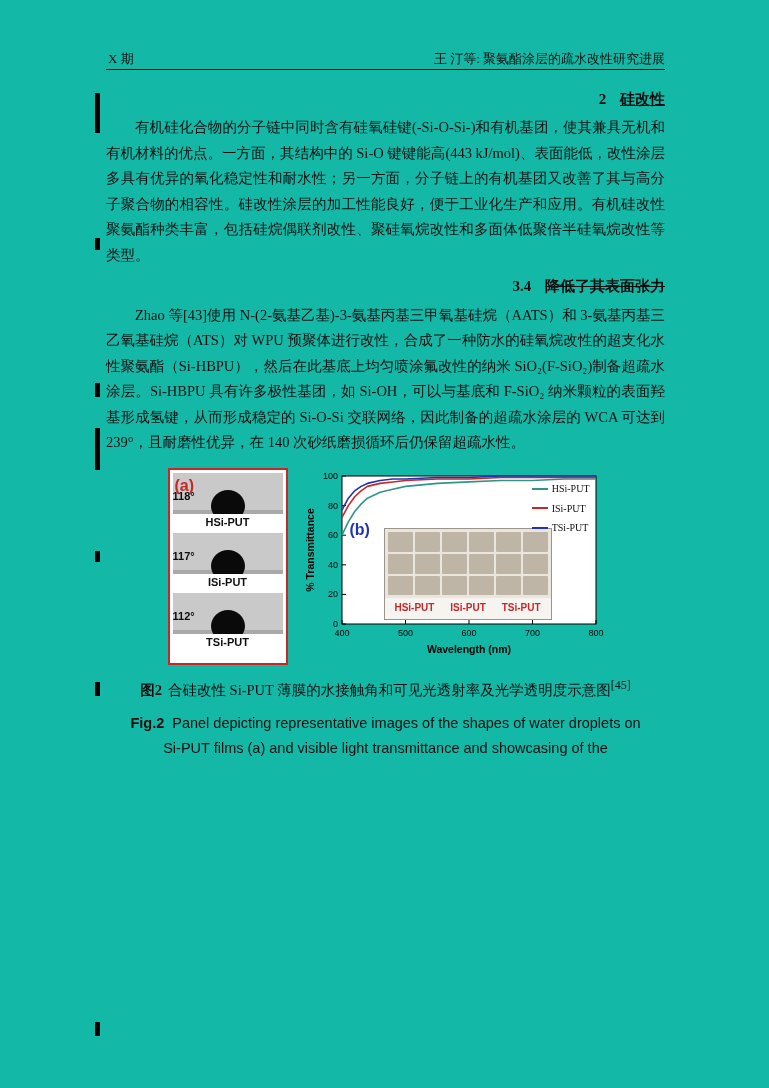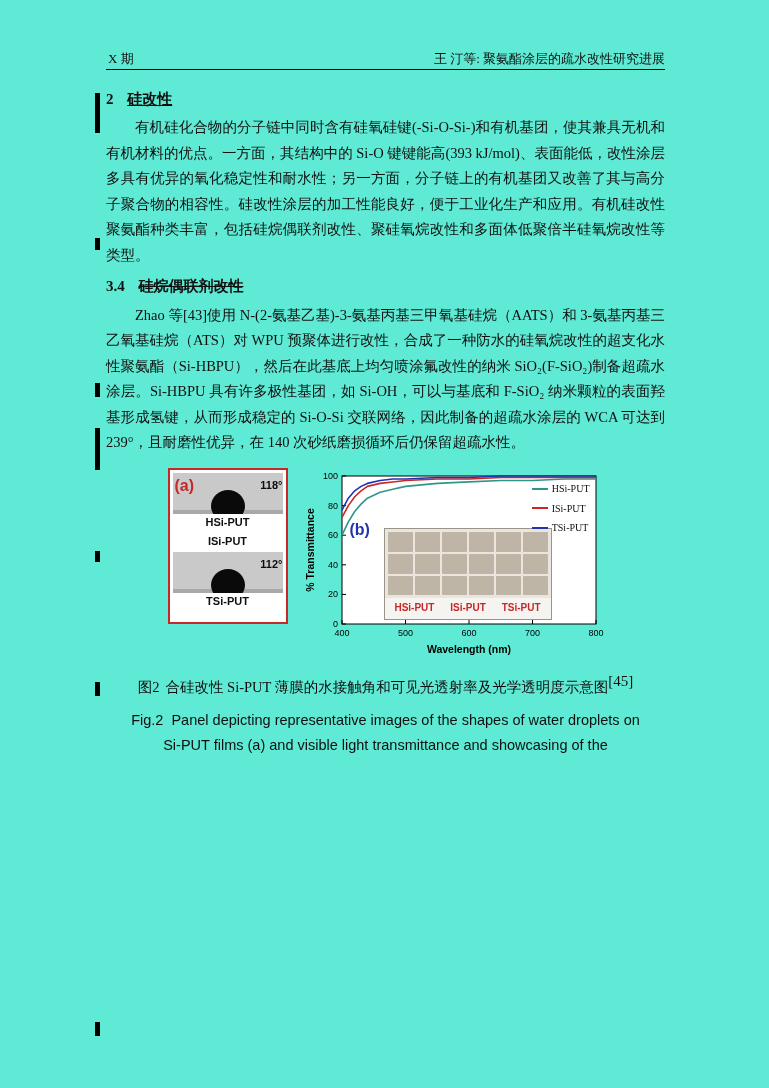--- a/index.html
+++ b/index.html
@@ -1,52 +1,52 @@
 <!DOCTYPE html>
 <html><head>
 <meta charset="utf-8">
 <style>
   *{margin:0;padding:0;box-sizing:border-box}
   html,body{background:#ffffff}
-  .page{position:relative;width:769px;height:1088px;margin:0 auto;background:#5eead4;
+  .page{position:relative;width:769px;height:1088px;margin:0 auto;background:#14b8a6;
         font-family:"Liberation Serif","DejaVu Serif",serif;color:#101010;overflow:hidden}
 
   
   .margin-mark{position:absolute;left:95px;width:5px;background:#000}
   .m1{top:93px;height:40px}
   .m2{top:238px;height:12px}
   .m3{top:383px;height:14px}
   .m4{top:428px;height:42px}
   .m5{top:551px;height:11px}
   .m6{top:682px;height:14px}
   .m7{top:1022px;height:14px}
 
   header{position:relative;margin:50px 104px 0 106px}
   .header-row{position:relative;height:20px;font-size:13px;border-bottom:1.5px solid #000;padding-bottom:4px}
   .issue{position:absolute;left:2px;top:0}
   .running-title{position:absolute;left:0;right:0;top:0;text-align:right}
 
   main{margin:16px 104px 0 106px;text-align:justify;font-size:14.5px;line-height:1.76}
   p.body-para{text-indent:2em}
   p.noindent{text-indent:0}
-  h2.sec,h3.sec{font-size:15px;font-weight:bold;margin:5px 0 3px;text-align:left}
+  h2.sec,h3.sec{font-size:15px;font-weight:bold;margin:5px 0 3px;text-align:right}
   .sec-num{margin-right:10px}
   .u-line{text-decoration:underline}
   .strike{text-decoration:line-through}
 
   
   .figure-row{display:flex;justify-content:center;align-items:flex-start;gap:16px;margin:12px 0 4px}
   .panel-a{position:relative;width:120px;border:2.5px solid #c62828;background:#fff;padding:3px}
   .panel-a-label{position:absolute;top:2px;left:5px;color:#c62828;font-weight:bold;font-size:16px;
                  font-family:"Liberation Sans","DejaVu Sans",sans-serif;z-index:3}
   .droplet-cell{margin-bottom:3px}
   .droplet-cell:last-child{margin-bottom:10px}
   .droplet-photo{position:relative;height:41px;background:#c9c9c9;overflow:hidden}
   .droplet-photo::after{content:"";position:absolute;bottom:0;left:0;right:0;height:4px;background:#a9a9a9}
-  .angle{position:absolute;top:3px;left:0;right:0;text-align:right;font-size:11px;font-weight:bold;
+  .angle{position:absolute;top:14px;left:0;right:0;text-align:left;font-size:11px;font-weight:bold;
          font-family:"Liberation Sans","DejaVu Sans",sans-serif;color:#0d0d0d;z-index:2}
   .droplet{position:absolute;bottom:-8px;left:50%;transform:translateX(-50%);
            width:34px;height:32px;background:#0a0a0a;border-radius:50%;z-index:1}
   .droplet-name{height:16px;line-height:16px;text-align:center;font-weight:bold;font-size:11px;
                 font-family:"Liberation Sans","DejaVu Sans",sans-serif;background:#fff}
 
   .panel-b{position:relative;width:300px;height:190px}
   .panel-b svg{font-family:"Liberation Sans","DejaVu Sans",sans-serif}
   .b-label{position:absolute;left:46px;top:48px;color:#2133b0;font-weight:bold;font-size:16px;
            font-family:"Liberation Sans","DejaVu Sans",sans-serif;z-index:3}
@@ -57,25 +57,25 @@
   .inset{position:absolute;left:80px;top:60px;width:168px;height:92px;background:#eae6dd;
          border:1px solid #9a948a;display:flex;flex-direction:column;z-index:2}
   .inset-grid{flex:1;display:grid;grid-template-columns:repeat(6,1fr);grid-template-rows:repeat(3,1fr);
               gap:2px;padding:3px}
   .inset-grid span{background:#bfb5a6;border-radius:1px}
   .inset-labels{display:flex;justify-content:space-around;padding:1px 2px 2px;
                 font-family:"Liberation Sans","DejaVu Sans",sans-serif;font-weight:bold;
                 font-size:10px;color:#c62828;background:rgba(255,255,255,.55)}
 
   .caption-zh{text-align:center;font-size:14.5px;margin-top:10px;text-indent:0}
-  .caption-zh b{font-weight:normal;margin-right:6px}
-  .caption-zh sup{font-size:15px;vertical-align:super}
+  .caption-zh b{font-weight:bold;margin-right:6px}
+  .caption-zh sup{font-size:12px;vertical-align:super}
   .caption-en{text-align:center;font-family:"Liberation Sans","DejaVu Sans",sans-serif;
               font-size:14.5px;line-height:1.7;margin:8px auto 0;width:92%;text-indent:0}
-  .caption-en b{font-weight:normal;margin-right:8px}
+  .caption-en b{font-weight:bold;margin-right:8px}
 </style>
 </head>
 <body>
 
 <div class="page">
 
   <div class="margin-mark m1"></div>
   <div class="margin-mark m2"></div>
   <div class="margin-mark m3"></div>
   <div class="margin-mark m4"></div>
@@ -90,43 +90,47 @@
     </div>
   </header>
 
   <main>
 
     <h2 class="sec">
       <span class="sec-num">2</span>
       <span class="u-line">硅改性</span>
     </h2>
 
-    <p class="body-para">有机硅化合物的分子链中同时含有硅氧硅键(-Si-O-Si-)和有机基团，使其兼具无机和有机材料的优点。一方面，其结构中的 Si-O 键键能高(393 kJ/mol)、表面能低，改性涂层多具有优异的氧化稳定性和耐水性；另一方面，分子链上的有机基团又改善了其与高分子聚合物的相容性。硅改性涂层的加工性能良好，便于工业化生产和应用。有机硅改性聚氨酯种类丰富，包括硅烷偶联剂改性、聚硅氧烷改性和多面体低聚倍半硅氧烷改性等类型。</p>
+    <p class="body-para">有机硅化合物的分子链中同时含有硅氧硅键(-Si-O-Si-)和有机基团，使其兼具无机和有机材料的优点。一方面，其结构中的 Si-O 键键能高(443 kJ/mol)、表面能低，改性涂层多具有优异的氧化稳定性和耐水性；另一方面，分子链上的有机基团又改善了其与高分子聚合物的相容性。硅改性涂层的加工性能良好，便于工业化生产和应用。有机硅改性聚氨酯种类丰富，包括硅烷偶联剂改性、聚硅氧烷改性和多面体低聚倍半硅氧烷改性等类型。</p>
 
     <h3 class="sec">
       <span class="sec-num">3.4</span>
-      <span class="strike">硅烷偶联剂改性</span>
+      <span class="strike">降低了其表面张力</span>
     </h3>
 
     <p class="body-para">Zhao 等[43]使用 N-(2-氨基乙基)-3-氨基丙基三甲氧基硅烷（AATS）和 3-氨基丙基三乙氧基硅烷（ATS）对 WPU 预聚体进行改性，合成了一种防水的硅氧烷改性的超支化水性聚氨酯（Si-HBPU），然后在此基底上均匀喷涂氟改性的纳米 SiO₂(F-SiO₂)制备超疏水涂层。Si-HBPU 具有许多极性基团，如 Si-OH，可以与基底和 F-SiO₂ 纳米颗粒的表面羟基形成氢键，从而形成稳定的 Si-O-Si 交联网络，因此制备的超疏水涂层的 WCA 可达到 239°，且耐磨性优异，在 140 次砂纸磨损循环后仍保留超疏水性。</p>
 
     <div class="figure-row">
 
       <div class="panel-a">
         <span class="panel-a-label">(a)</span>
 
         <div class="droplet-cell">
           <div class="droplet-photo">
             <span class="angle">118°</span>
             <span class="droplet"></span>
           </div>
           <div class="droplet-name">HSi-PUT</div>
         </div>
 
         <div class="droplet-cell">
+          <div class="droplet-photo">
+            <span class="angle">117°</span>
+            <span class="droplet"></span>
+          </div>
           <div class="droplet-name">ISi-PUT</div>
         </div>
 
         <div class="droplet-cell">
           <div class="droplet-photo">
             <span class="angle">112°</span>
             <span class="droplet"></span>
           </div>
           <div class="droplet-name">TSi-PUT</div>
         </div>

